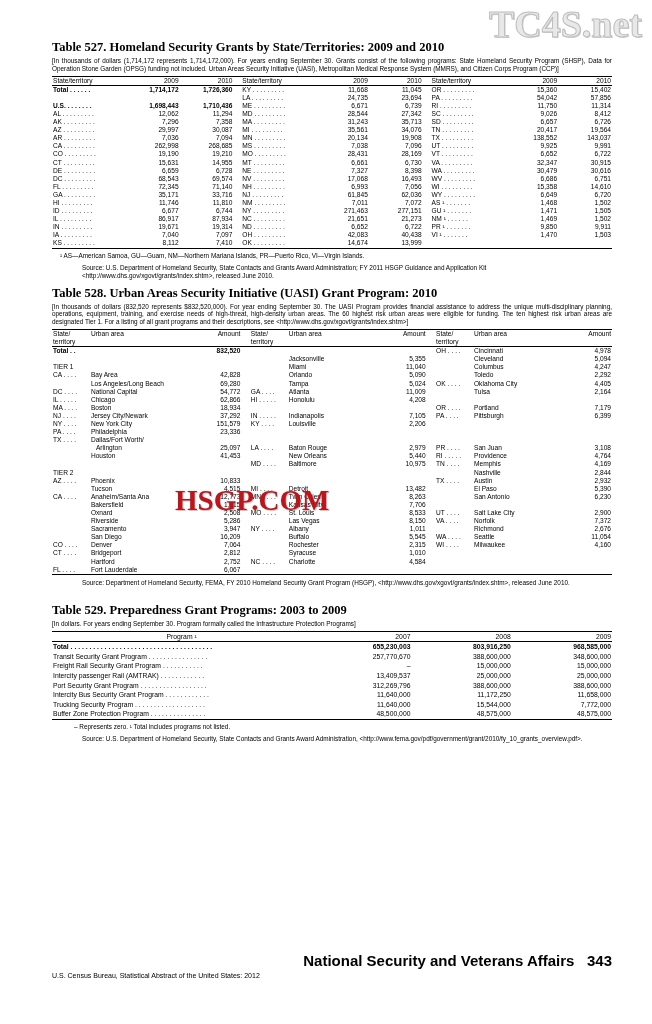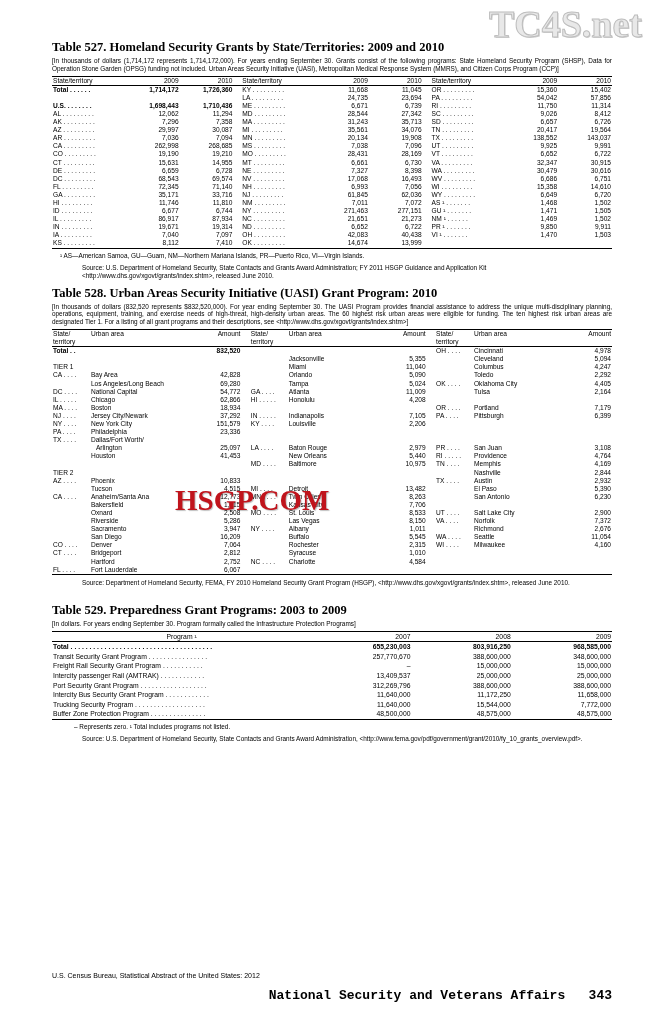--- a/index.html
+++ b/index.html
@@ -113,24 +113,23 @@
     font-size: 6.4px;
     line-height: 8px;
     margin-top: 3px;
     margin-left: 8px;
   }
   .sep-col { width: 6px; }
   .footer-title {
     position: absolute;
     right: 40px;
     top: 952px;
-    font-family: Liberation Mono, monospace;
-    font-size: 13px;
+    font-family: Liberation Sans, sans-serif;
+    font-size: 15px;
     font-weight: bold;
-    margin-top: 36px;
   }
   .footer-sub {
     position: absolute;
     left: 52px;
     top: 972px;
     font-size: 7px;
   }
   .uasi td { font-size: 6.6px; }
   .uasi .area { text-align: left; }
   .prep td { font-size: 6.8px; line-height: 9.6px; }

